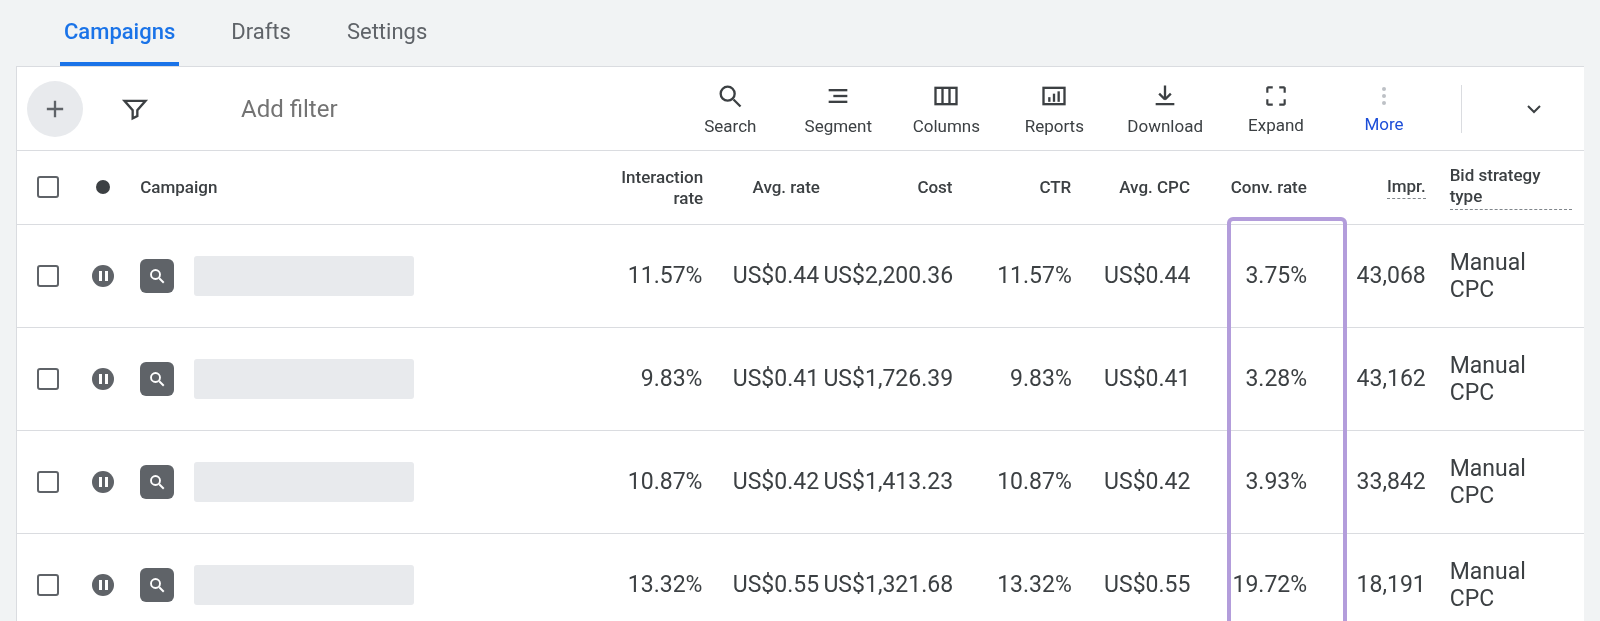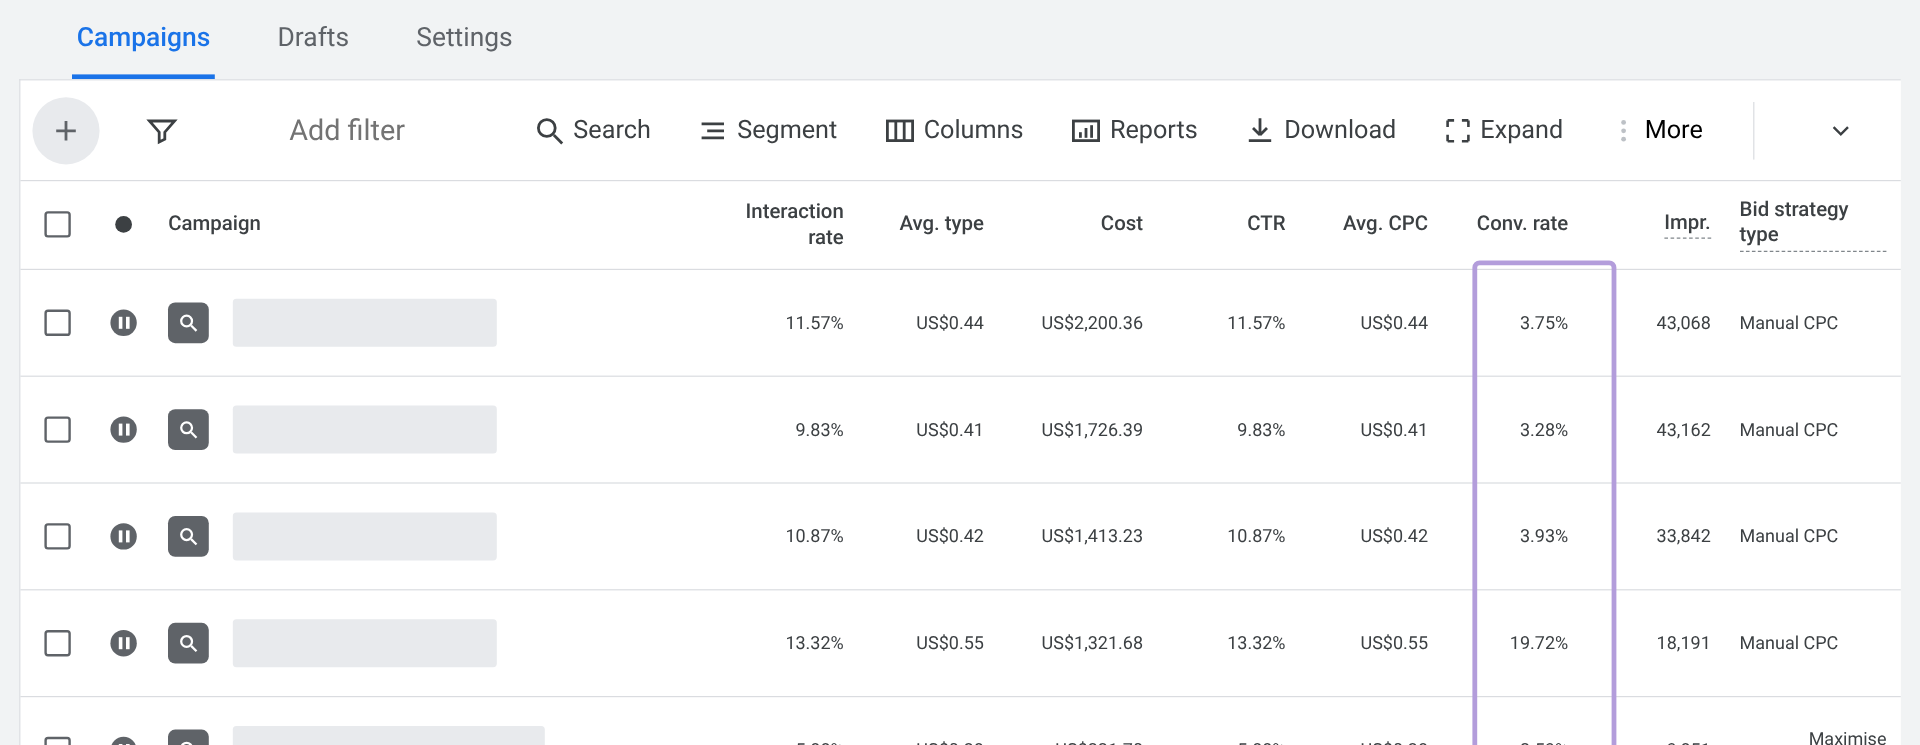--- a/index.html
+++ b/index.html
@@ -62,60 +62,60 @@
   }
   .spacer { flex: 1; }
   .tool-actions {
     display: flex;
     align-items: center;
     gap: 38px;
     padding-right: 12px;
   }
   .tool {
     display: flex;
-    flex-direction: row;
+    flex-direction: column;
     align-items: center;
     justify-content: center;
-    font-size: 21px;
+    font-size: 17px;
     color: #3c4043;
     gap: 6px;
     min-width: 70px;
   }
-  .tool.disabled { color: #000000; }
+  .tool.disabled { color: #1d4ed8; }
   .divider {
     width: 1px; height: 48px; background: #dadce0;
     margin: 0 4px 0 4px;
   }
   .chevron { margin: 0 18px 0 18px; }
   
   .grid-header, .grid-row {
     display: flex;
     border-bottom: 1px solid #dadce0;
-    font-size: 15px;
+    font-size: 23px;
   }
   .grid-header {
     font-size: 17px;
     color: #3c4043;
     font-weight: 500;
   }
   .grid-header .cell {
     display: flex;
     align-items: center;
     justify-content: flex-end;
     padding: 14px 12px;
     line-height: 1.25;
   }
   .grid-row .cell {
     display: flex;
     align-items: center;
     justify-content: flex-end;
     padding: 24px 12px;
     color: #3c4043;
   }
-  .cell.left { justify-content: flex-start; text-align: right; }
+  .cell.left { justify-content: flex-start; }
   .campaign-cell { justify-content: flex-start !important; gap: 14px; }
   .checkbox {
     width: 22px; height: 22px; border: 2px solid #5f6368; border-radius: 3px;
   }
   .status-dot { width: 14px; height: 14px; border-radius: 50%; background: #3c4043; }
   .pause-circle {
     width: 22px; height: 22px; border-radius: 50%; background: #5f6368;
     display:flex; align-items:center; justify-content:center;
   }
   .pause-circle::before {
@@ -252,21 +252,21 @@
     <div class="cell c-check">
         <span class="checkbox"></span>
       </div>
     <div class="cell c-status">
         <span class="status-dot"></span>
       </div>
     <div class="cell c-camp left">Campaign</div>
     <div class="cell c-int">
         <span style="text-align:right;">Interaction rate</span>
       </div>
-    <div class="cell c-avgcost">Avg. type</div>
+    <div class="cell c-avgcost">Avg. rate</div>
     <div class="cell c-cost">Cost</div>
     <div class="cell c-ctr">CTR</div>
     <div class="cell c-avgcpc">Avg. CPC</div>
     <div class="cell c-conv">Conv. rate</div>
     <div class="cell c-impr">
         <span class="dotted">Impr.</span>
       </div>
     <div class="cell c-bid left">
         <span class="dotted" style="text-align:left;">Bid strategy type</span>
       </div>

